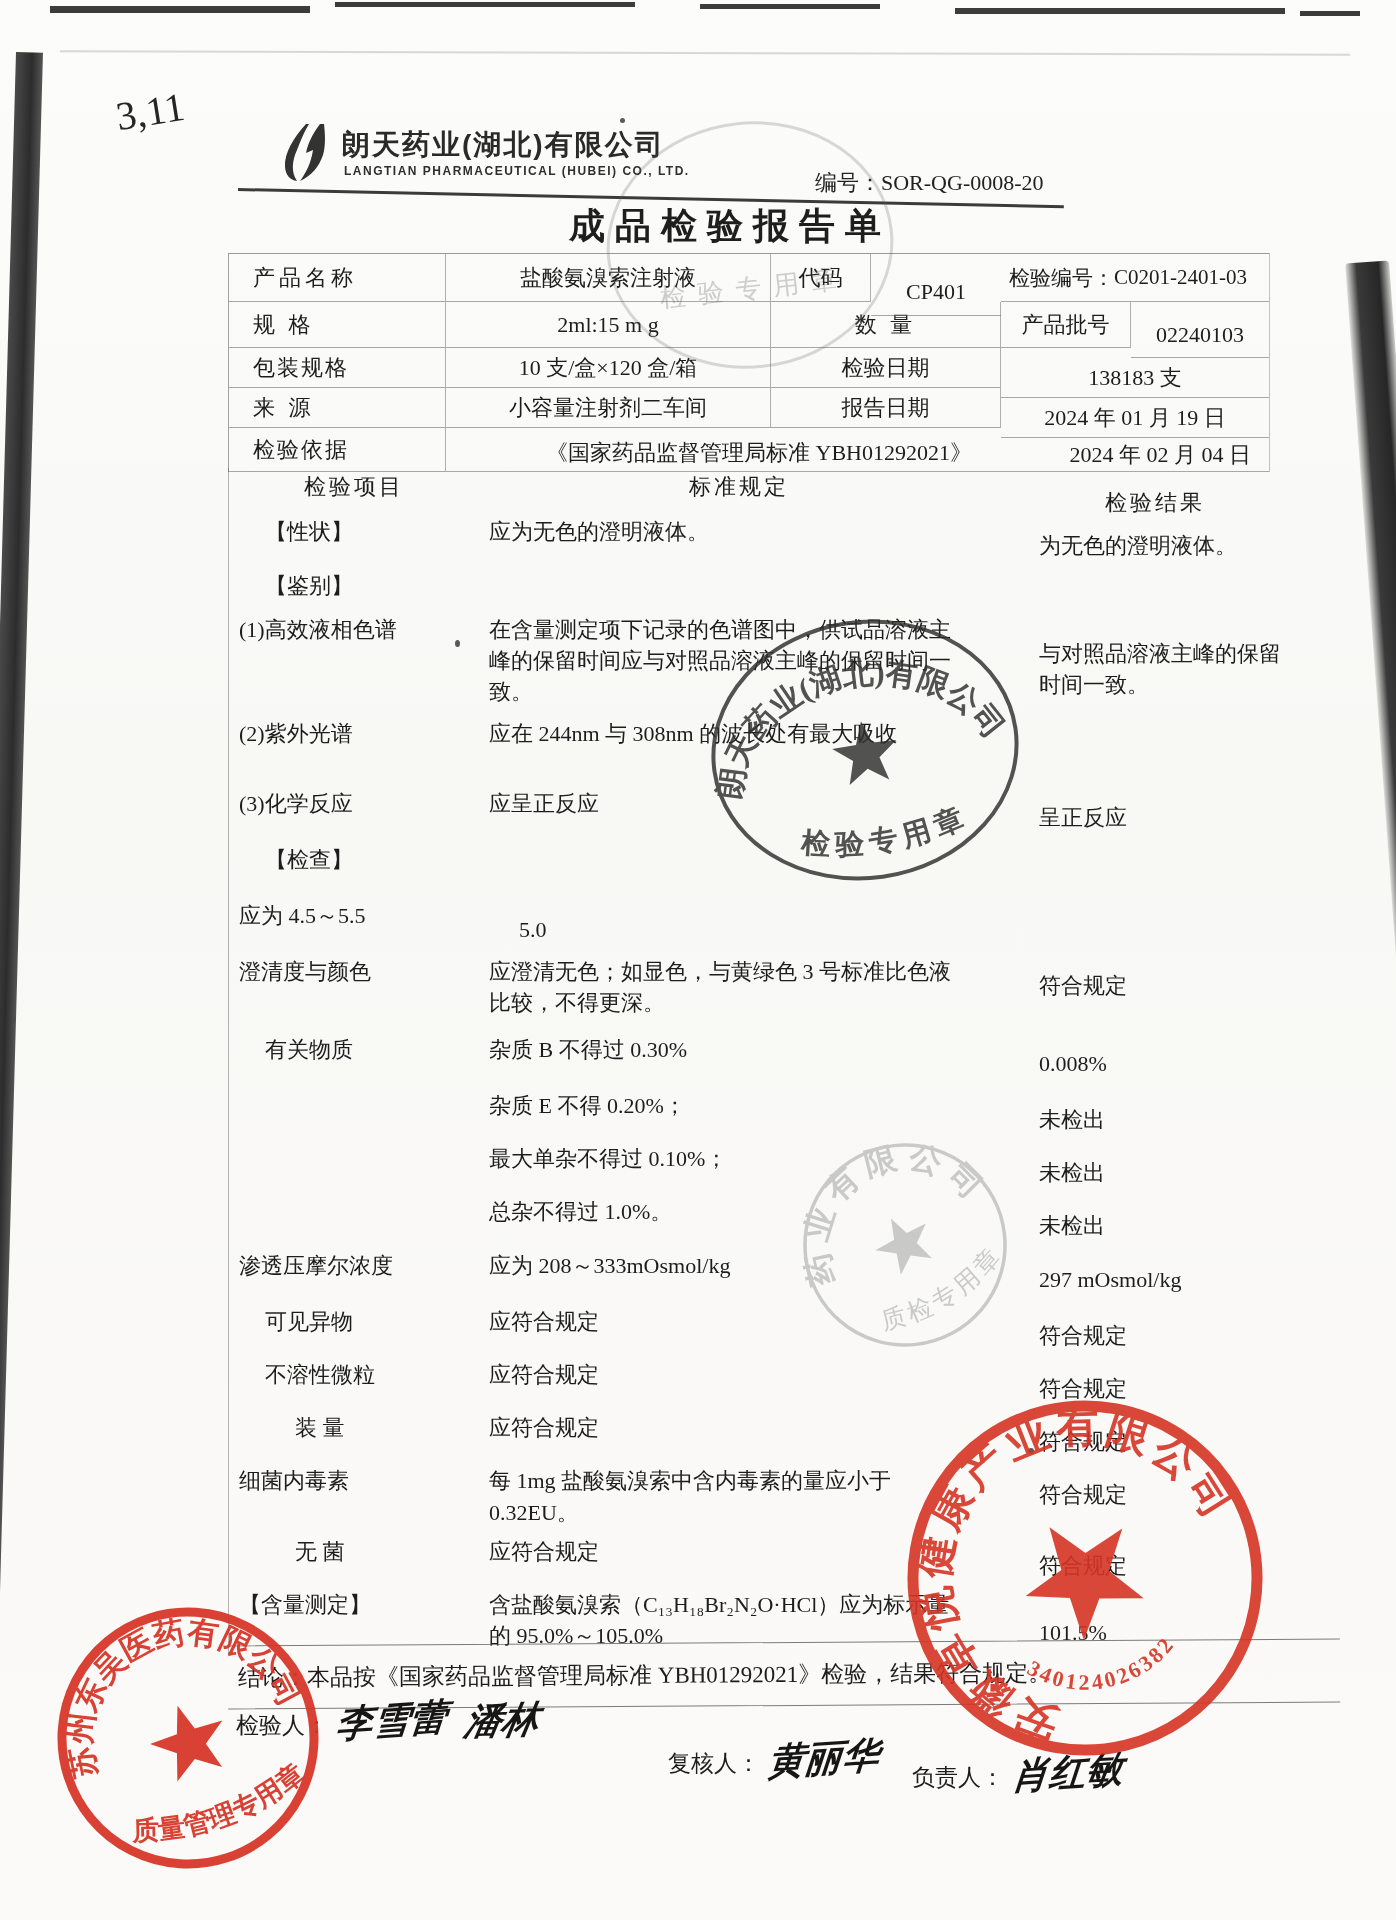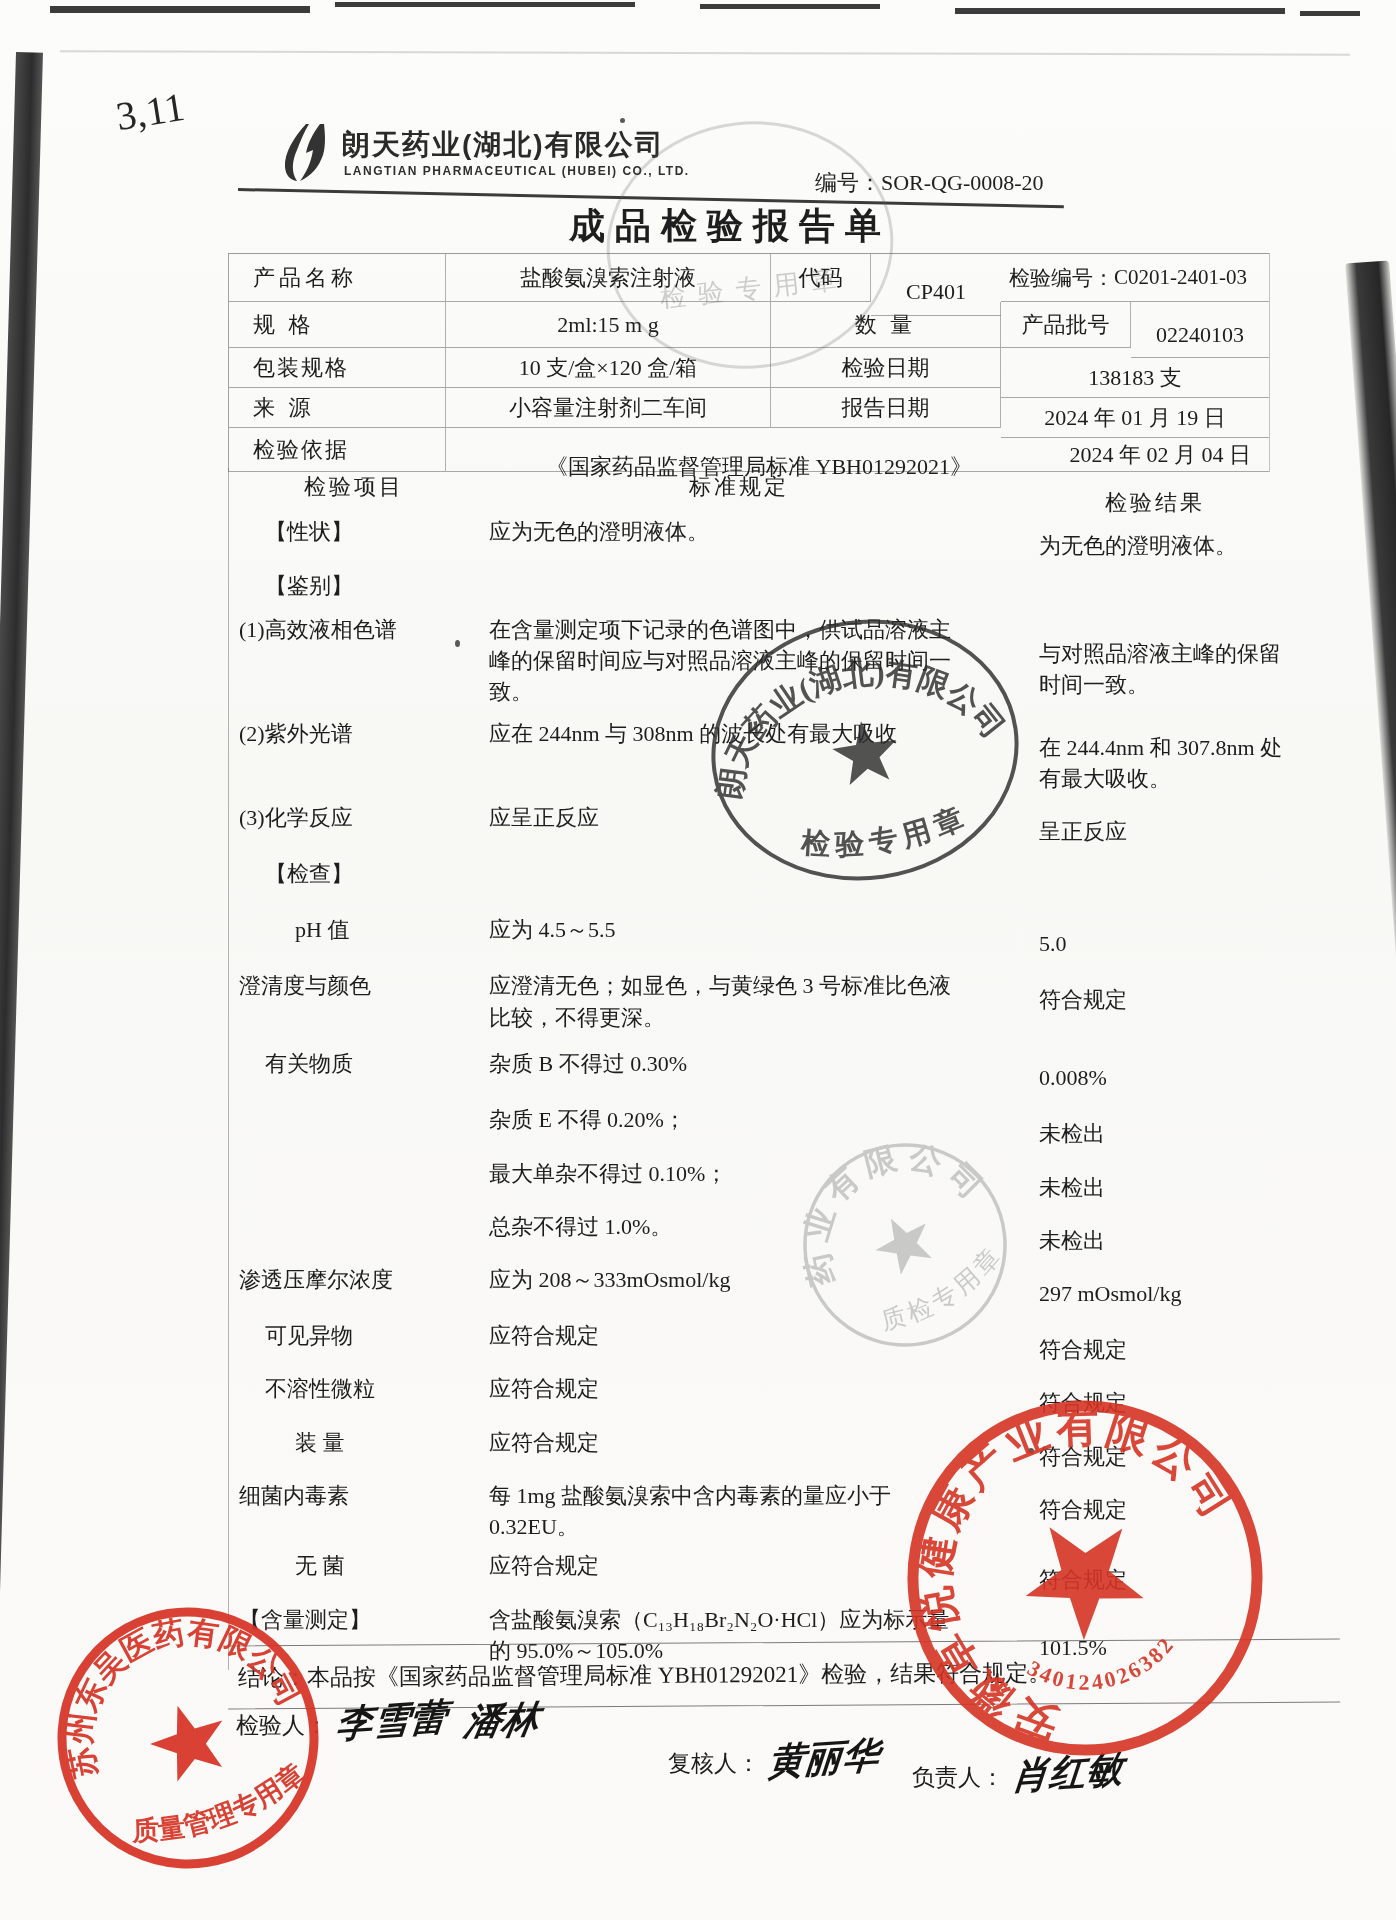--- a/index.html
+++ b/index.html
@@ -33,21 +33,21 @@
         border-top:1px solid rgba(90,90,90,.6);border-left:1px solid rgba(90,90,90,.55);
         border-right:1px solid rgba(90,90,90,.35);font-size:22px;}
   .info .c{display:flex;align-items:center;padding:0 8px;white-space:nowrap;}
   .info .bb{border-bottom:1px solid rgba(100,100,100,.55);}
   .info .br{border-right:1px solid rgba(100,100,100,.5);}
   .info .ctr{justify-content:center;}
   .info .lbl{padding-left:24px;letter-spacing:4px;}
   .dn14{transform:translateY(14px);}
   .dn10{transform:translateY(10px);}
   .basis-cell{position:relative;}
-  .basis-text{position:absolute;left:100px;top:24px;white-space:nowrap;}
+  .basis-text{position:absolute;left:100px;top:10px;white-space:nowrap;}
   .basis-date{position:absolute;right:18px;top:12px;white-space:nowrap;margin-left:8px;}
   
   .items{position:absolute;left:228px;top:468px;width:1082px;border-left:1px solid rgba(90,90,90,.45);font-size:22px;}
   .irow{display:grid;grid-template-columns:250px 520px 312px;}
   .ihead{min-height:42px;}
   .ihead .ih{display:flex;align-items:flex-start;justify-content:center;letter-spacing:3px;padding-top:4px;}
   .ihead .ih.res-h{transform:translateY(16px);}
   .icell{padding:6px 10px 2px 10px;line-height:1.42;}
   .item-c{padding-left:10px;white-space:nowrap;}
   .std-c{padding-right:30px;}
@@ -154,34 +154,32 @@
       <div class="icell res-c"></div>
     </div>
     <div class="irow h104">
       <div class="icell item-c">(1)高效液相色谱</div>
       <div class="icell std-c">在含量测定项下记录的色谱图中，供试品溶液主峰的保留时间应与对照品溶液主峰的保留时间一致。</div>
       <div class="icell res-c" style="padding-top:30px;">与对照品溶液主峰的保留时间一致。</div>
     </div>
     <div class="irow h70">
       <div class="icell item-c">(2)紫外光谱</div>
       <div class="icell std-c">应在 244nm 与 308nm 的波长处有最大吸收</div>
-      <div class="icell res-c">在 244.4nm 和 307.8nm 处有最大吸收。</div>
     </div>
     <div class="irow h56">
       <div class="icell item-c">(3)化学反应</div>
       <div class="icell std-c">应呈正反应</div>
       <div class="icell res-c">呈正反应</div>
     </div>
     <div class="irow h56">
       <div class="icell item-c ind1">【检查】</div>
       <div class="icell std-c"></div>
       <div class="icell res-c"></div>
     </div>
     <div class="irow h60">
-      <div class="icell item-c ind2">pH 值</div>
       <div class="icell std-c">应为 4.5～5.5</div>
       <div class="icell res-c">5.0</div>
     </div>
     <div class="irow h78">
       <div class="icell item-c">澄清度与颜色</div>
       <div class="icell std-c">应澄清无色；如显色，与黄绿色 3 号标准比色液比较，不得更深。</div>
       <div class="icell res-c">符合规定</div>
     </div>
     <div class="irow h56">
       <div class="icell item-c ind1">有关物质</div>

